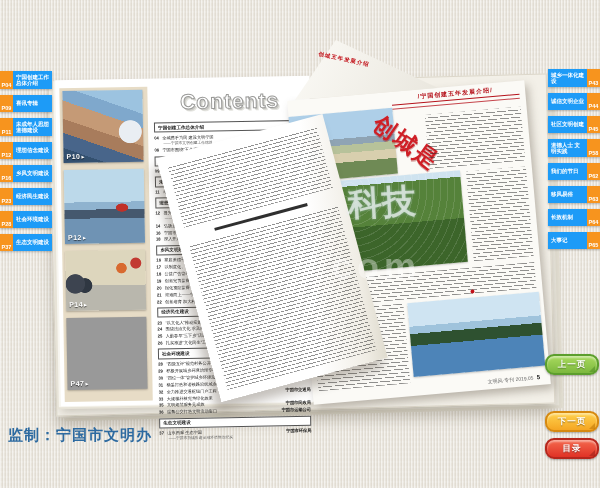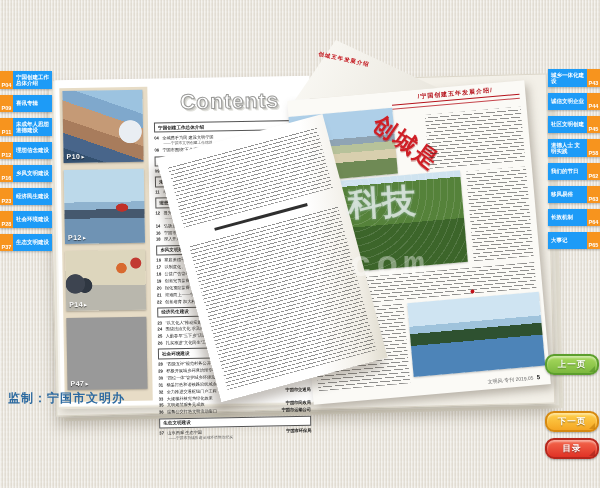--- a/index.html
+++ b/index.html
@@ -132,21 +132,21 @@
     clip-path:polygon(2% 100%, 100% 80%, 30% 0%);
   }
   .fold-label{
     left:318px;top:56px;z-index:7;transform:rotate(12deg);
     color:#c2121a;font-size:5.5px;font-weight:bold;letter-spacing:1px;white-space:nowrap;
   }
 
   
   .wm{z-index:7;pointer-events:none;color:rgba(255,255,255,.62);font-weight:bold;}
   .wm1{left:348px;top:180px;font-size:34px;transform:rotate(-3deg);text-shadow:0 0 3px rgba(185,215,240,.55);}
-  .wm2{left:350px;top:246px;font-size:36px;letter-spacing:5px;color:rgba(255,255,255,.38);font-family:Liberation Mono, monospace;}
+  .wm2{left:332px;top:246px;font-size:36px;letter-spacing:5px;color:rgba(255,255,255,.38);}
 
   
   .lnav{left:0;top:71px;width:52px;z-index:8;}
   .rnav{right:0;top:69px;width:52px;z-index:8;}
   .nav-row{display:flex;margin-bottom:6px;min-height:17px;box-shadow:0 1px 2px rgba(0,0,0,.25);cursor:pointer;}
   .nav-tag{flex:0 0 13px;background:#f7941e;color:#fff;font-size:5.5px;font-weight:bold;
     display:flex;align-items:flex-end;justify-content:center;padding-bottom:1px;}
   .nav-btn{flex:1;background:#1d9bf7;color:#fff;font-size:5.5px;line-height:6.5px;font-weight:bold;
     padding:2.5px 2px 2.5px 3px;display:flex;align-items:center;}
 
@@ -163,21 +163,21 @@
     clip-path:polygon(100% 0,100% 100%,0 100%);opacity:.55;}
   .pill-prev{background:linear-gradient(#a9da5e,#7cb83e);border:2px solid #5c9e2d;}
   .pill-prev::after{background:#4e8a25;}
   .pill-next{background:linear-gradient(#ffd24d,#f5a623);border:2px solid #d68910;margin-top:36px;}
   .pill-next::after{background:#b97408;}
   .pill-toc{background:linear-gradient(#f4694d,#e03226);border:2px solid #b5271d;}
   .pill-toc::after{background:#97201a;}
 
   
   .credit{
-    left:8px;top:390px;z-index:9;color:#2d6aa0;font-weight:bold;font-size:12px;
+    left:8px;top:426px;z-index:9;color:#2d6aa0;font-weight:bold;font-size:15px;
     font-family:"Liberation Serif","DejaVu Serif",serif;letter-spacing:1px;
   }
 </style>
 </head>
 <body>
 
 <div class="abs page-base"></div>
 
 <div class="abs left-page">
   <div class="photo-col">

